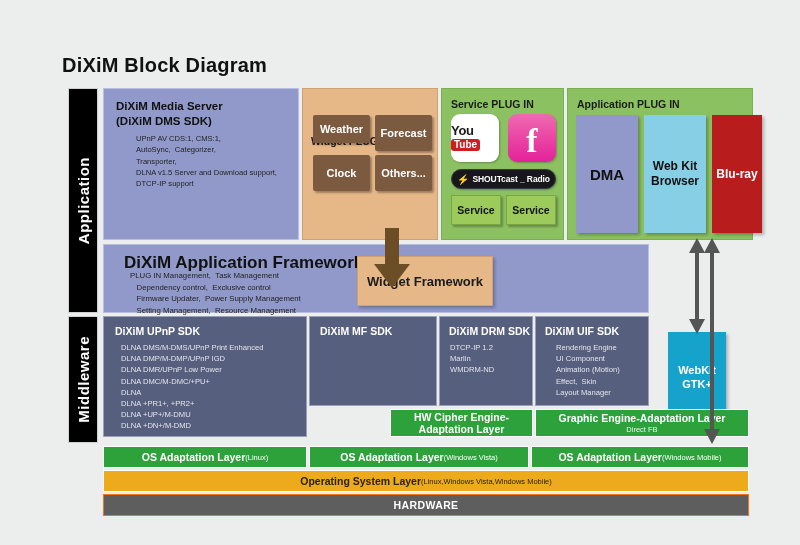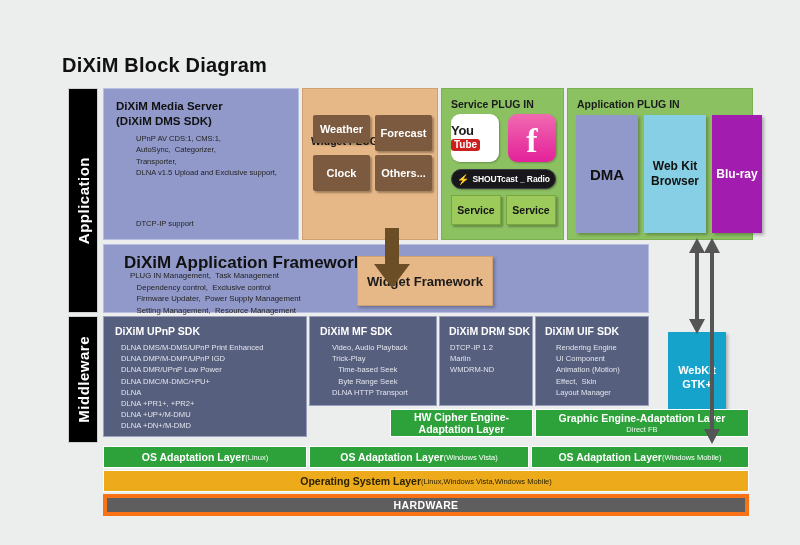--- a/index.html
+++ b/index.html
@@ -122,21 +122,21 @@
   }
   #app-plugin-panel .panel-title { position: absolute; left: 9px; top: 9px; }
   .app-btn {
     position: absolute; top: 26px; height: 118px;
     display:flex; align-items:center; justify-content:center; text-align:center;
     font-weight: bold; line-height: 15px;
     box-shadow: 2px 2px 3px rgba(0,0,0,.28);
   }
   #btn-dma      { left: 8px;   width: 62px; background:#9099c9; color:#111; font-size:15px; }
   #btn-webkit   { left: 76px;  width: 62px; background:#87cfe4; color:#111; font-size:12px; }
-  #btn-bluray   { left: 144px; width: 50px; background:#a21caf; color:#fff; font-size:12px; }
+  #btn-bluray   { left: 144px; width: 50px; background:#b91c1c; color:#fff; font-size:12px; }
 
   
   #framework-band {
     left: 103px; top: 244px; width: 546px; height: 69px;
     background: #9099c9; border: 1px solid #b9bfe0;
   }
   #fw-title {
     position: absolute; left: 12px; top: 8px;
     font-size: 17px; font-weight: bold; color:#111;padding-left:8px;
   }
@@ -215,21 +215,21 @@
     position:absolute; left:103px; top:470px; width:646px; height:22px;
     background:#edab1c; border:1px solid #fff;
     display:flex; align-items:center; justify-content:center;
     color:#2a2200;
   }
   #os-layer .os-main { font-size:10.5px; font-weight:bold; }
   #os-layer .os-sub  { font-size:7.5px; }
 
   #hardware {
     position:absolute; left:103px; top:494px; width:646px; height:22px;
-    background:#5e5e5e; border:4px solid #f97316; color:#fff;
+    background:#5e5e5e; border:1px solid #f97316; color:#fff;
     display:flex; align-items:center; justify-content:center;
     font-size:10.5px; font-weight:bold; letter-spacing:.4px;
   }
 
   
   .dblarrow { position:absolute; z-index: 5; }
 </style>
 </head>
 <body>
 
@@ -246,22 +246,22 @@
 
   <div class="box" id="dms-panel">
     <div id="dms-title">
         <div style="white-space: pre;">DiXiM Media Server</div>
         <div style="white-space: pre;">(DiXiM DMS SDK)</div>
       </div>
     <div id="dms-sub">
         <div style="white-space: pre;">UPnP AV CDS:1, CMS:1,</div>
         <div style="white-space: pre;">AutoSync,  Categorizer,</div>
         <div style="white-space: pre;">Transporter,</div>
-        <div style="white-space: pre;">DLNA v1.5 Upload and Exclusive support,</div>
-        <div style="white-space: pre; margin-top: 40px;">DTCP-IP support</div>
+        <div style="white-space: pre;">DLNA v1.5 Server and Download support,</div>
+        <div style="white-space: pre;">DTCP-IP support</div>
       </div>
   </div>
 
   <div class="box" id="widget-panel">
     <div class="panel-title">Widget PLUG IN</div>
     <div class="wbtn" style="left:10px;  top:26px; width:57px; height:28px;">Weather</div>
     <div class="wbtn" style="left:72px;  top:26px; width:57px; height:36px;">Forecast</div>
     <div class="wbtn" style="left:10px;  top:66px; width:57px; height:36px;">Clock</div>
     <div class="wbtn" style="left:72px;  top:66px; width:57px; height:36px;">Others...</div>
   </div>
@@ -318,27 +318,20 @@
         <div style="white-space: pre;">DLNA DMR/UPnP Low Power</div>
         <div style="white-space: pre;">DLNA DMC/M-DMC/+PU+</div>
         <div style="white-space: pre;">DLNA</div>
         <div style="white-space: pre;">DLNA +PR1+, +PR2+</div>
         <div style="white-space: pre;">DLNA +UP+/M-DMU</div>
         <div style="white-space: pre;">DLNA +DN+/M-DMD</div>
       </div>
   </div>
   <div class="box sdk" id="sdk-mf">
     <div class="sdk-title">DiXiM MF SDK</div>
-    <div class="sdk-body">
-        <div style="white-space: pre;">Video, Audio Playback</div>
-        <div style="white-space: pre;">Trick-Play</div>
-        <div style="white-space: pre;">   Time-based Seek</div>
-        <div style="white-space: pre;">   Byte Range Seek</div>
-        <div style="white-space: pre;">DLNA HTTP Transport</div>
-      </div>
   </div>
   <div class="box sdk" id="sdk-drm">
     <div class="sdk-title">DiXiM DRM SDK</div>
     <div class="sdk-body">
         <div style="white-space: pre;">DTCP-IP 1.2</div>
         <div style="white-space: pre;">Marlin</div>
         <div style="white-space: pre;">WMDRM-ND</div>
       </div>
   </div>
   <div class="box sdk" id="sdk-uif">

